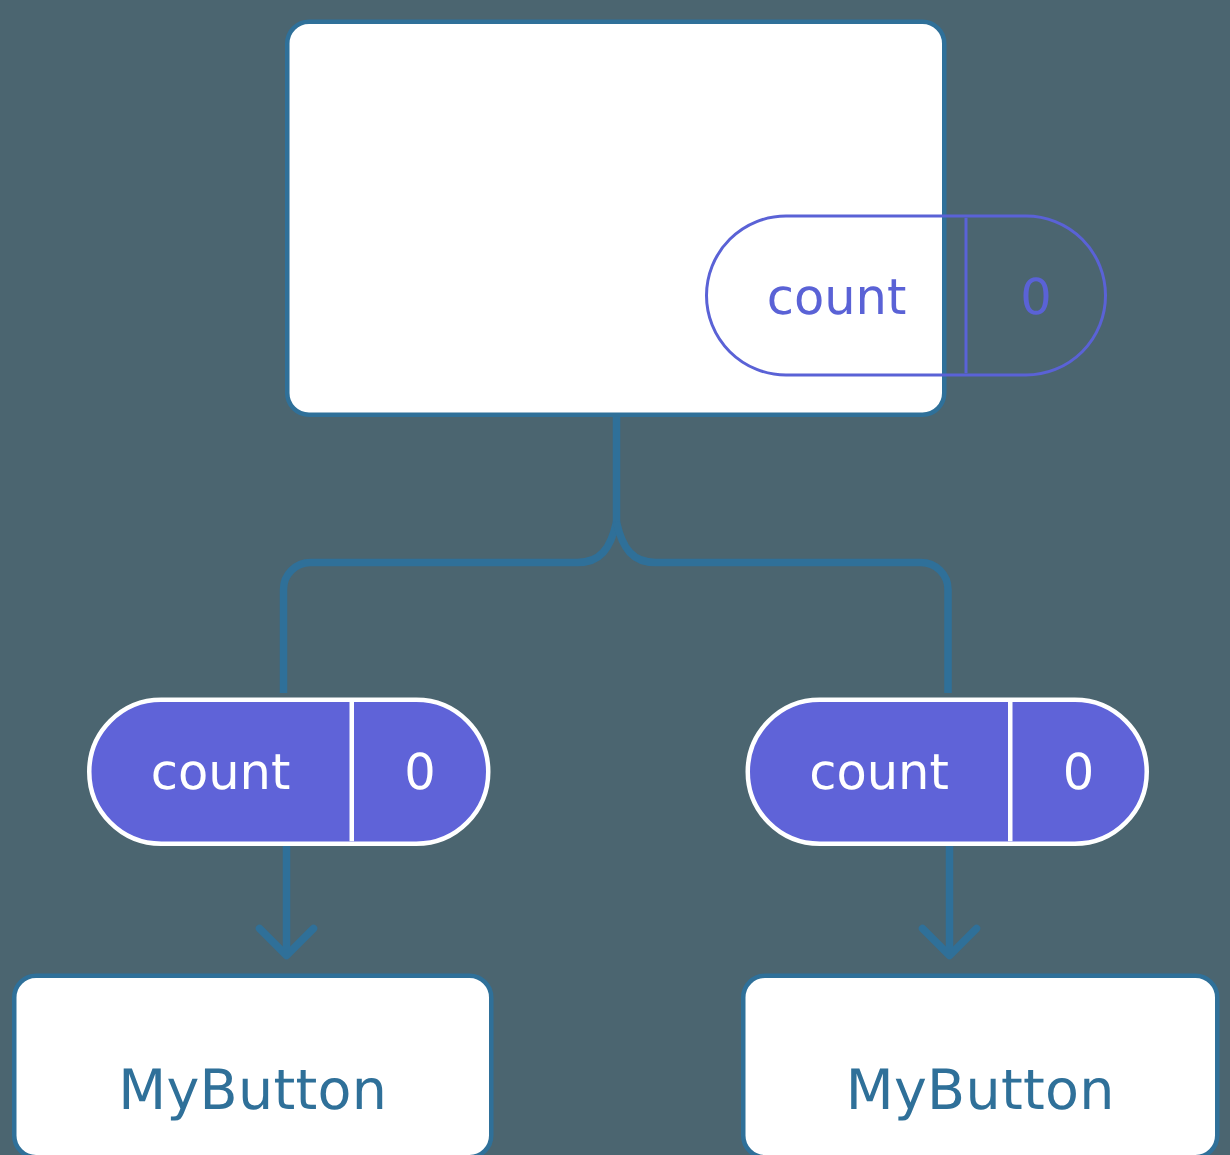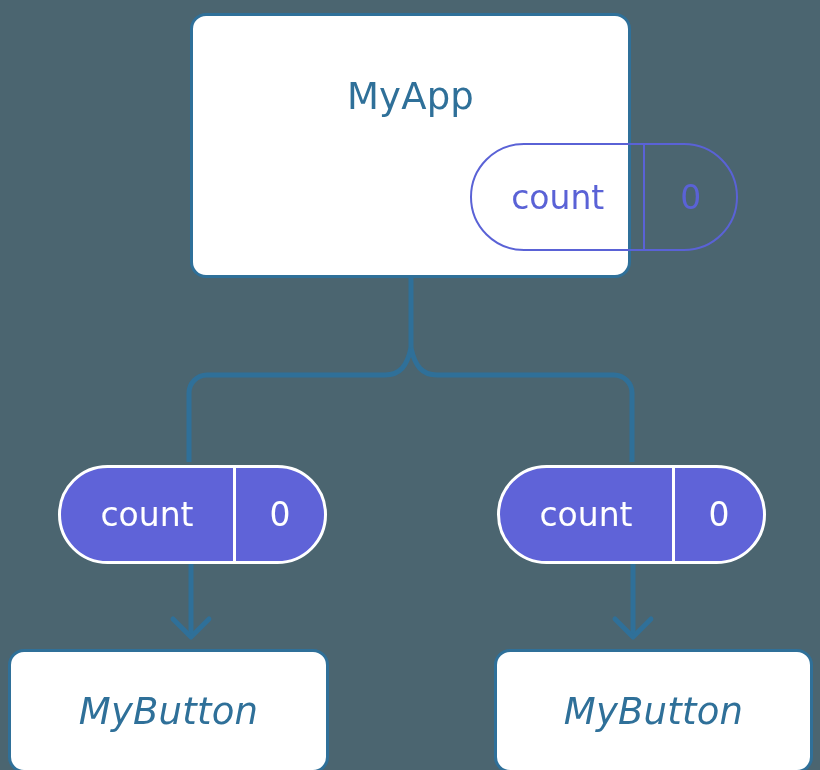--- a/index.html
+++ b/index.html
@@ -134,22 +134,21 @@
     height: 124px;
   }
   #btn-box-right {
     left: 494px;
     top: 649px;
     width: 319px;
     height: 124px;
   }
   #btn-box-left .comp-title,
   #btn-box-right .comp-title {
-    top: 41px;
-    font-style: italic;
+    top: 56px;
   }
 </style>
 </head>
 <body>
 
 <div id="stage">
 
   <svg class="edges" viewBox="0 0 820 770" width="820" height="770">
 
     <path d="M 411 278 L 411 348" fill="none" stroke="#2f7099" stroke-width="5" stroke-linecap="butt"></path>
@@ -159,21 +158,20 @@
     <path d="M 411 348 C 415 366 422 375 437 375 L 614 375 A 18 18 0 0 1 632 393 L 632 462" fill="none" stroke="#2f7099" stroke-width="5" stroke-linecap="butt"></path>
 
     <path d="M 191 564 L 191 634" fill="none" stroke="#2f7099" stroke-width="5" stroke-linecap="butt"></path>
     <path d="M 173 619 L 191 637 L 209 619" fill="none" stroke="#2f7099" stroke-width="5" stroke-linecap="round" stroke-linejoin="round"></path>
 
     <path d="M 633 564 L 633 634" fill="none" stroke="#2f7099" stroke-width="5" stroke-linecap="butt"></path>
     <path d="M 615 619 L 633 637 L 651 619" fill="none" stroke="#2f7099" stroke-width="5" stroke-linecap="round" stroke-linejoin="round"></path>
   </svg>
 
   <div class="comp-box" id="app-box">
-    <div class="comp-title">MyApp</div>
     <div class="pill pill-outline" id="app-pill">
       <div class="pill-key">count</div>
       <div class="pill-val">0</div>
     </div>
   </div>
 
   <div class="pill pill-filled" id="pill-left">
     <div class="pill-key">count</div>
     <div class="pill-val">0</div>
   </div>

